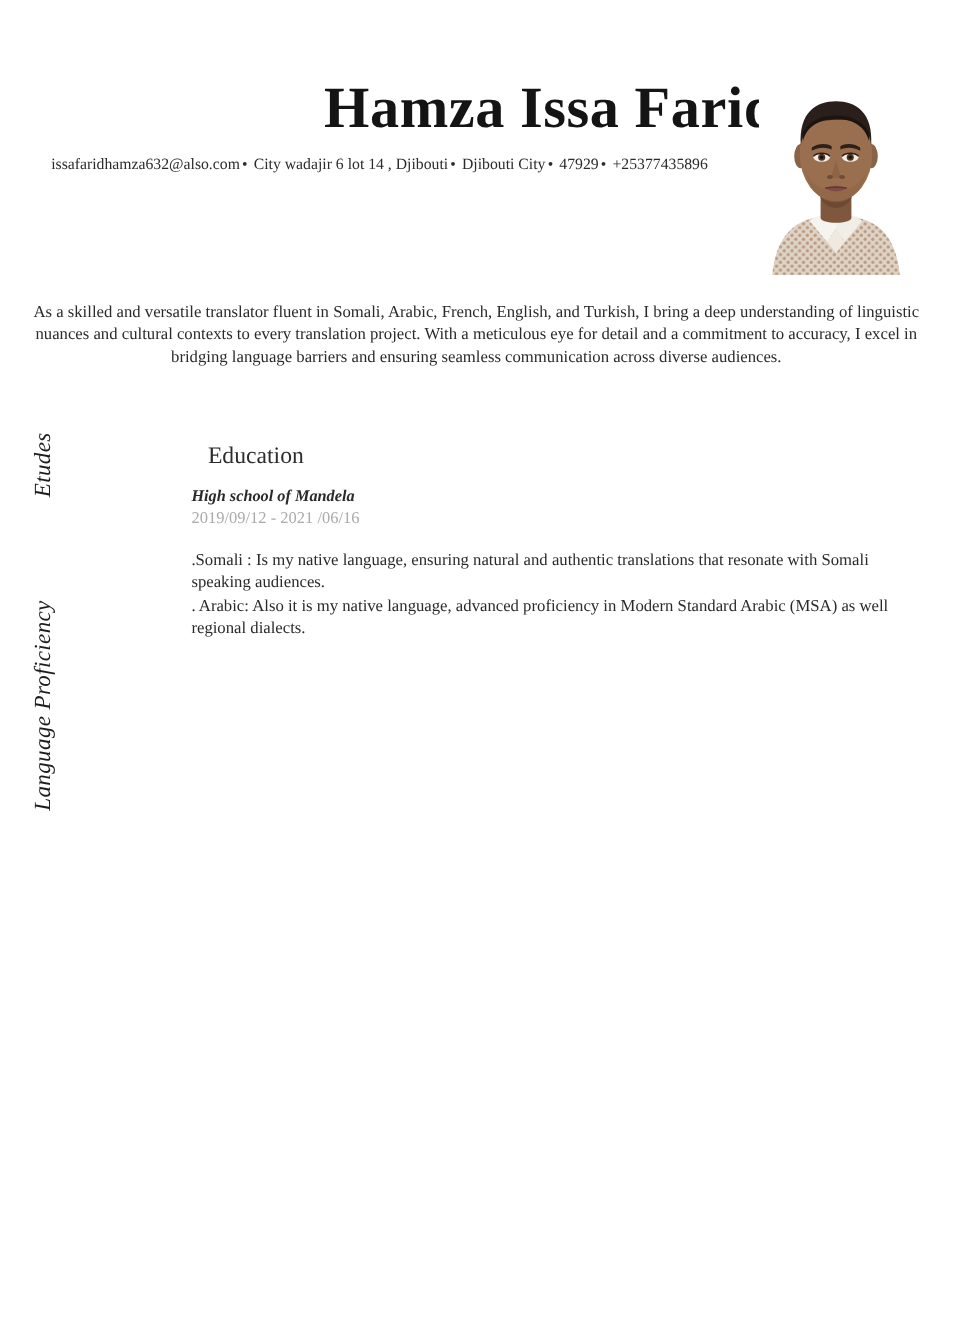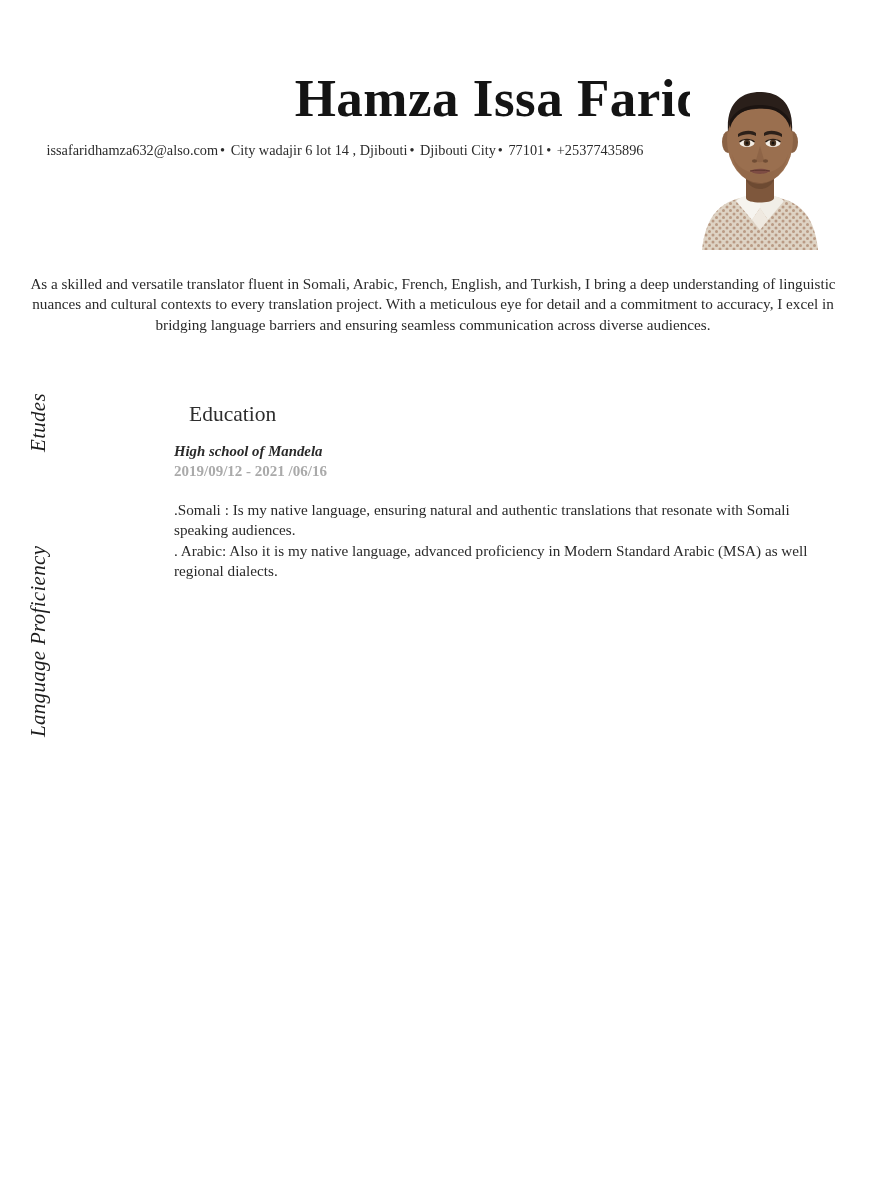--- a/index.html
+++ b/index.html
@@ -116,21 +116,20 @@
     font-weight: bold;
     font-style: italic;
     color: #2a2a2a;
     margin-top: 2px;
   }
   .edu-dates {
     font-size: 15px;
     line-height: 19px;
     color: #aaaaaa;
     margin-top: 1px;
-    font-weight: bold;
   }
 
   
   .lang-body {
     position: absolute;
     left: 174px;
     top: 500px;
     width: 665px;
     font-size: 15.2px;
     line-height: 20.3px;
@@ -147,21 +146,21 @@
 <body>
 
 <div class="page" style="background: rgb(255, 255, 255);">
 
   <div class="name">Hamza Issa Farid</div>
 
   <div class="contact-line">
     <span>issafaridhamza632@also.com</span><span class="sep">•</span>
     <span>City wadajir 6 lot 14 , Djibouti</span><span class="sep">•</span>
     <span>Djibouti City</span><span class="sep">•</span>
-    <span>77101</span><span class="sep">•</span>
+    <span>47929</span><span class="sep">•</span>
     <span>+25377435896</span>
   </div>
 
   <div class="photo">
     <svg viewBox="0 0 140 192" xmlns="http://www.w3.org/2000/svg">
       <defs>
         <pattern id="shirtDots" width="7" height="7" patternUnits="userSpaceOnUse">
           <rect width="7" height="7" fill="#ded3c4"></rect>
           <circle cx="2" cy="2" r="1.5" fill="#b99a84"></circle>
           <circle cx="5.5" cy="5.5" r="1.5" fill="#b99a84"></circle>

